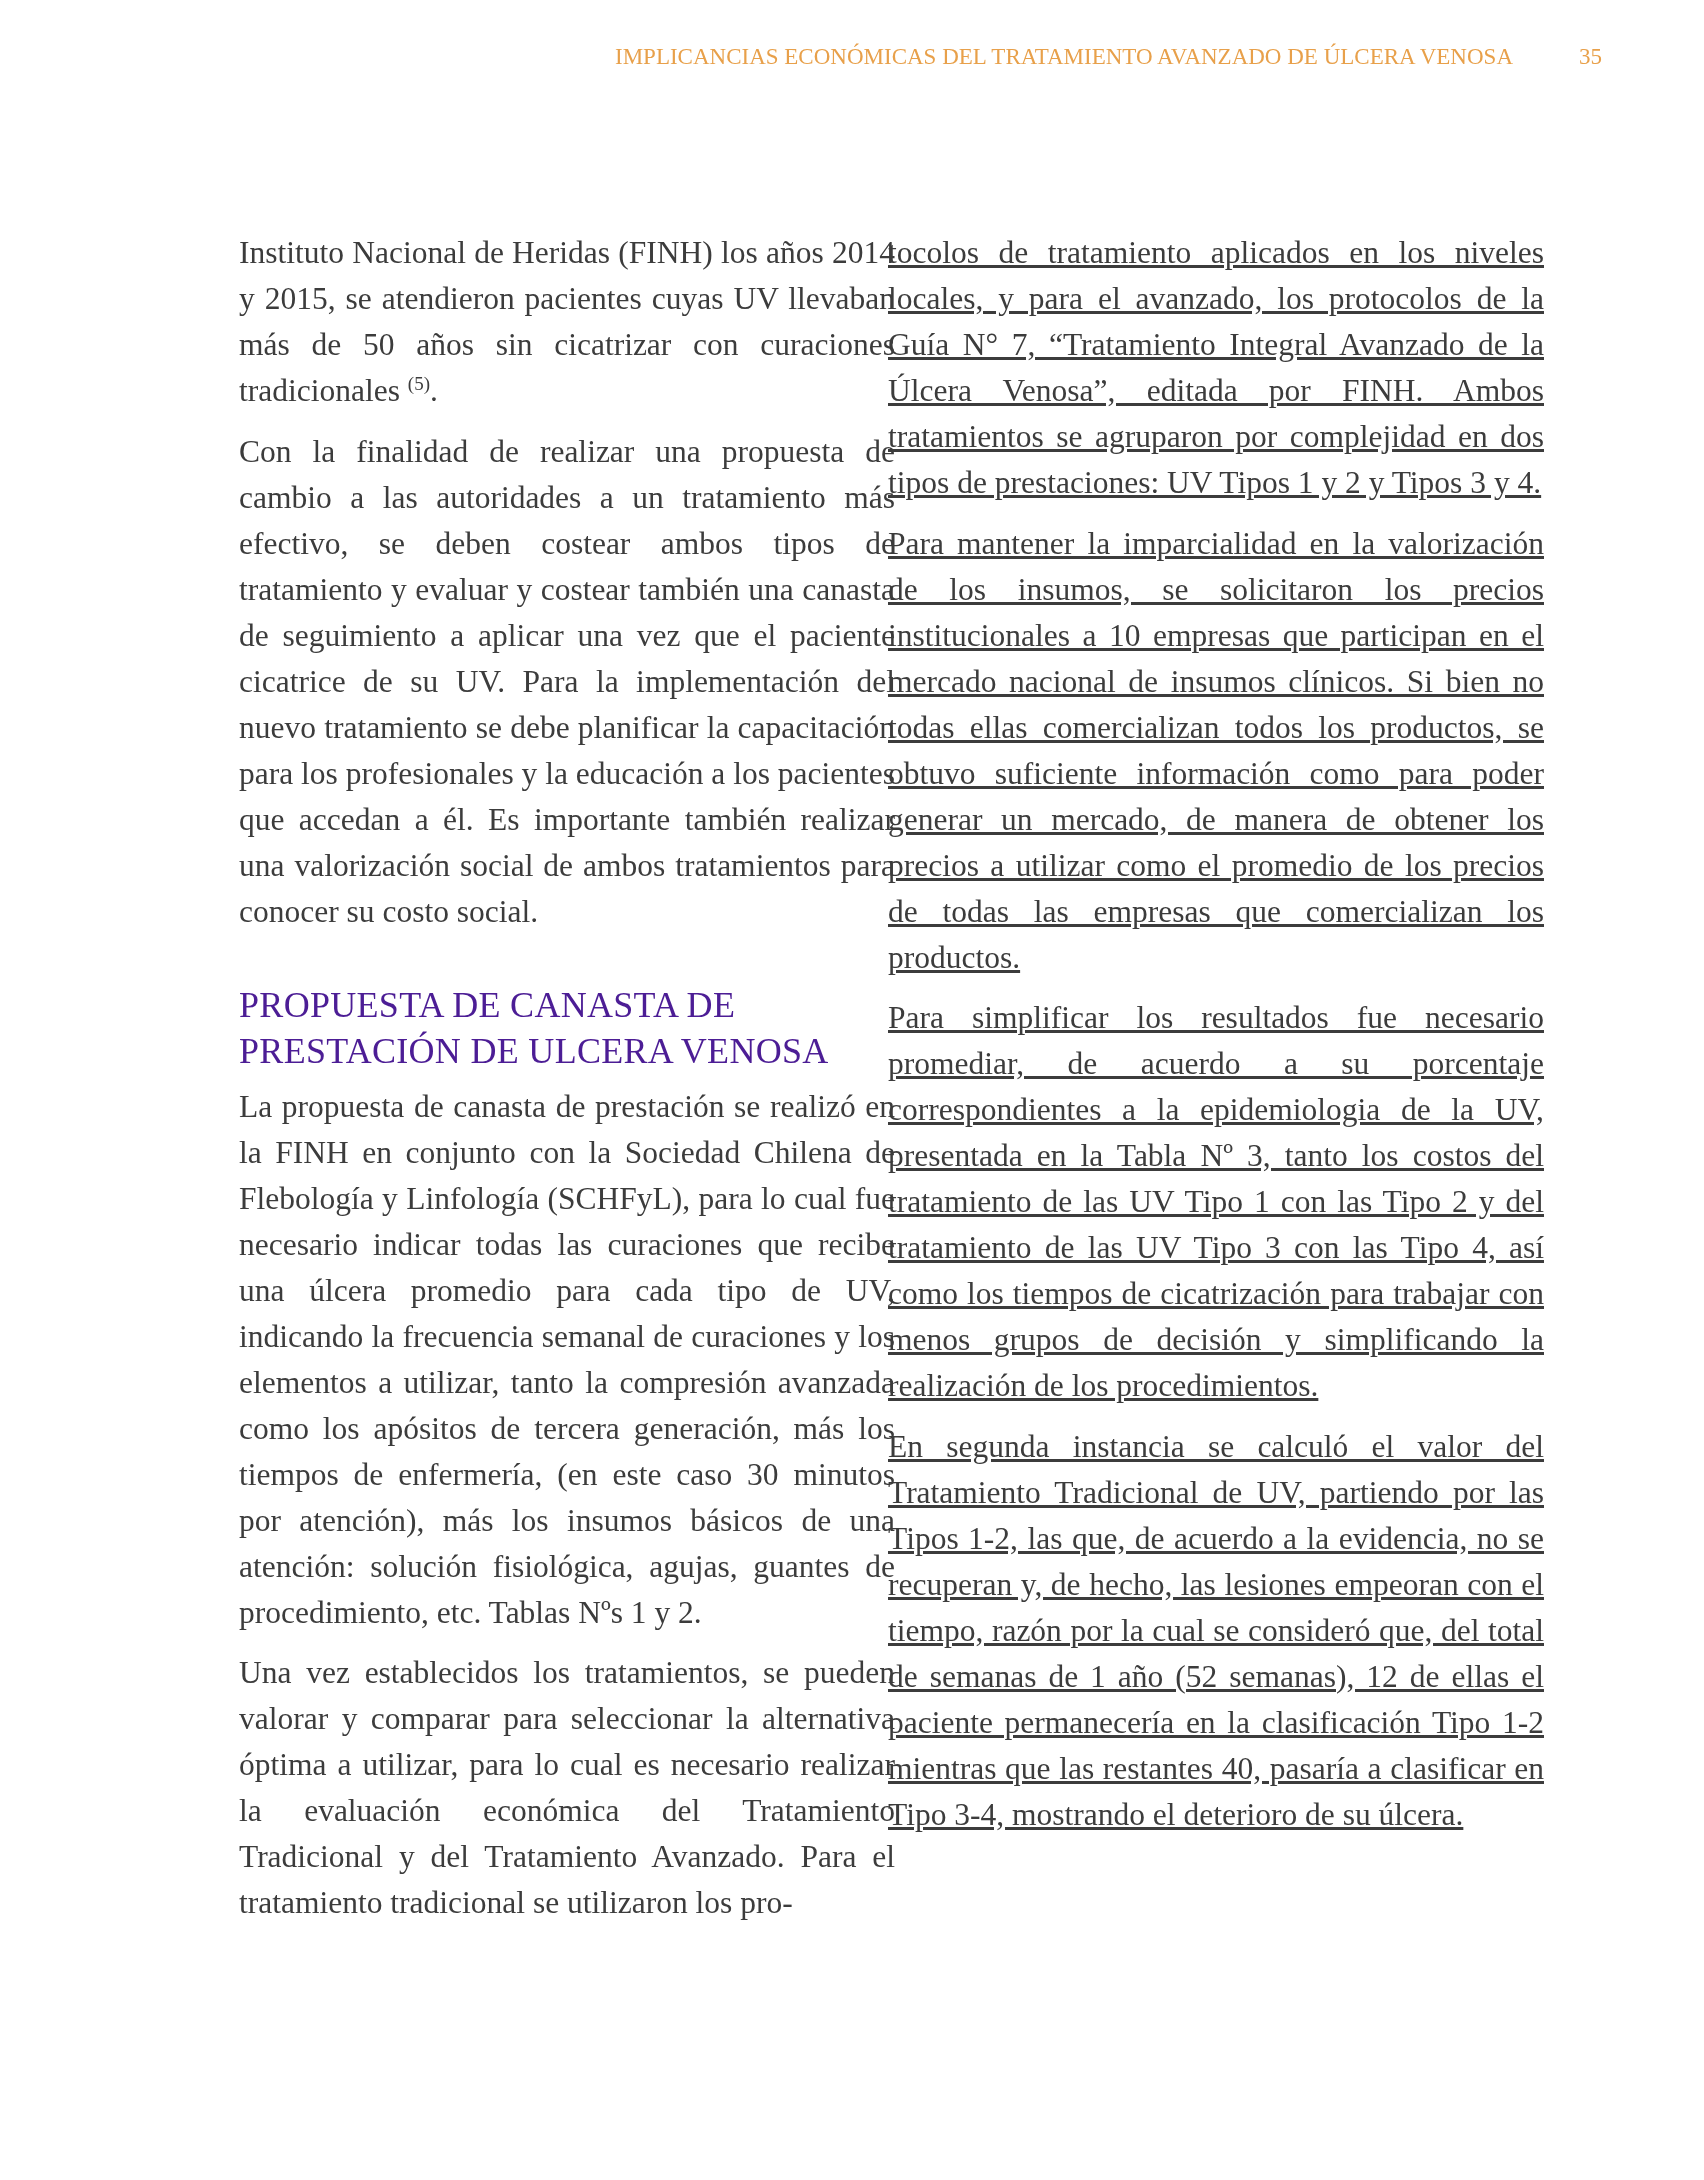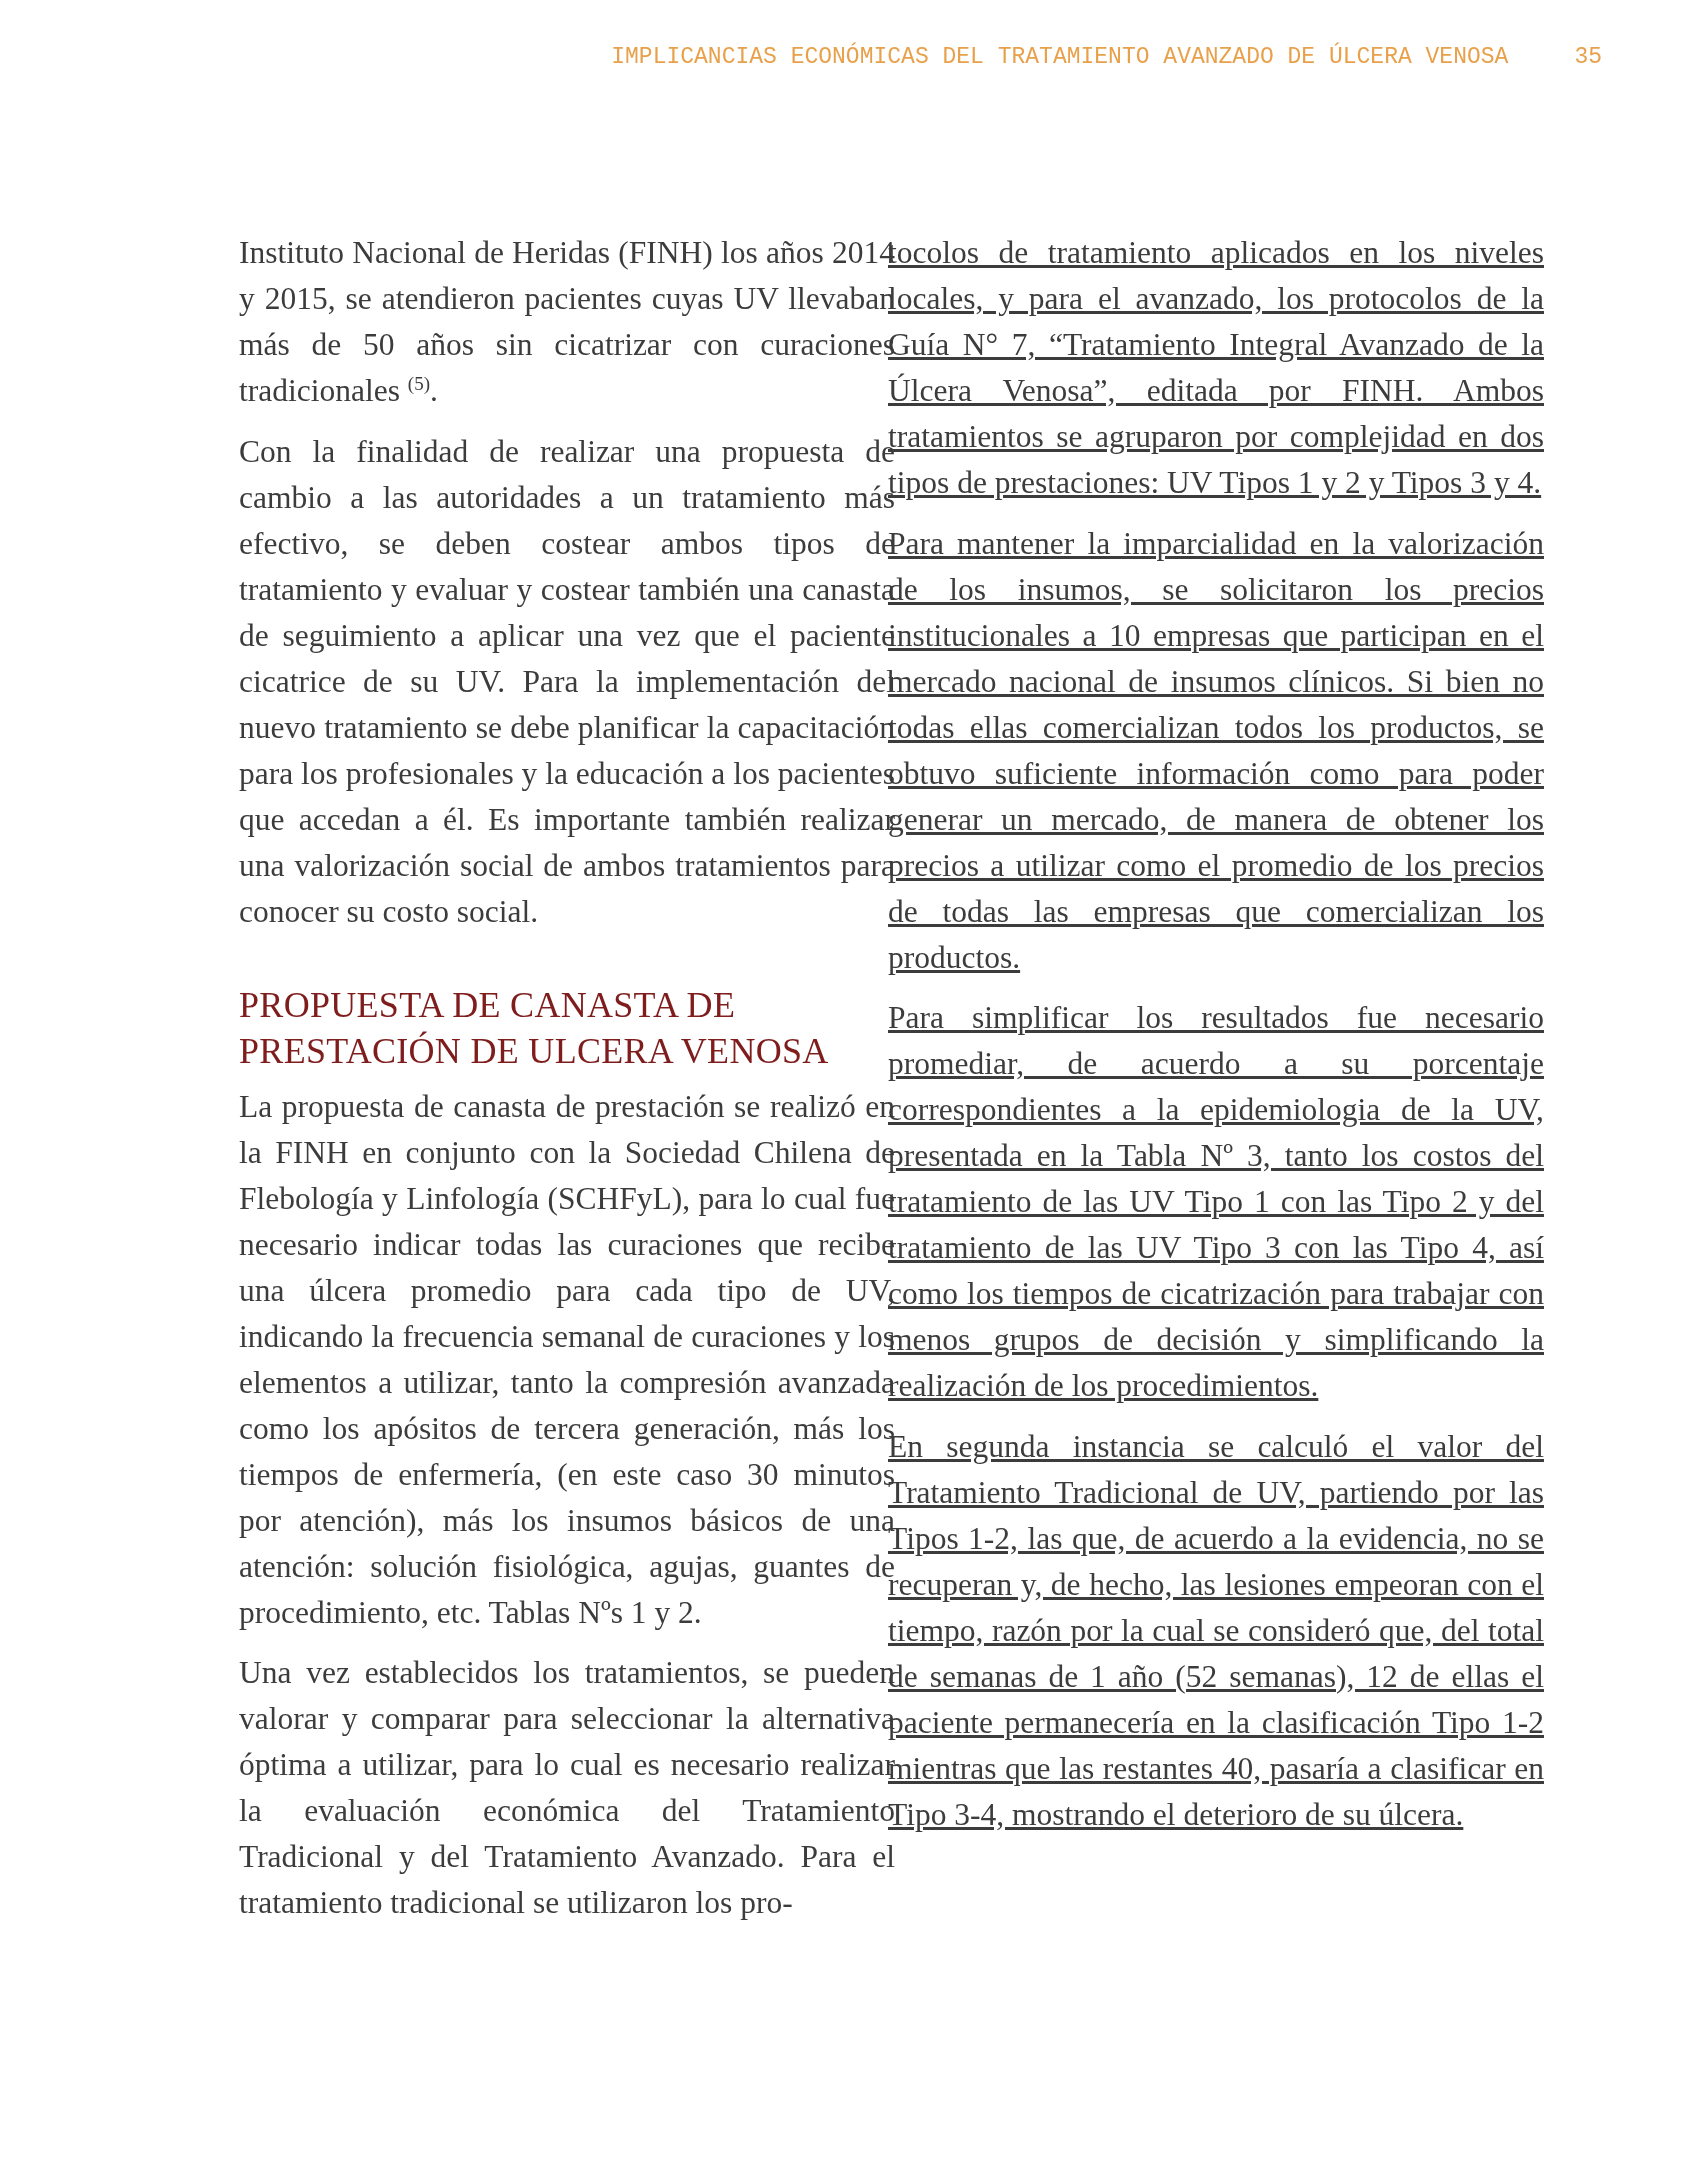--- a/index.html
+++ b/index.html
@@ -1,35 +1,35 @@
 <!DOCTYPE html>
 <html style="font-size:13.6px"><head>
 <meta charset="utf-8">
 <style>
   html, body { margin: 0; padding: 0; background: #ffffff; }
   body { width: 1704px; height: 2181px; position: relative; overflow: hidden; }
   .running-header {
     position: absolute; top: 44px; right: 102px;
-    font-family: Liberation Mono, monospace;
+    font-family: Liberation Serif, serif;
     font-size: 23px; color: #e8a04a; letter-spacing: 0px;
     display: flex; align-items: baseline;
   }
   .running-header .page-num { margin-left: 66px; }
   .column {
     position: absolute; top: 230px; width: 656px;
     font-family: "Liberation Serif", serif;
     font-size: 31.5px; line-height: 46px; color: #3c3c3c;
     text-align: justify; hyphens: manual;
   }
   .col-left { left: 239px; }
   .col-right { left: 888px; text-decoration: underline; }
   .column p { margin: 0 0 14.5px 0; }
   .column h2 {
     font-family: "Liberation Serif", serif; font-weight: normal;
-    font-size: 36px; line-height: 46px; color: #7f1d1d;
+    font-size: 36px; line-height: 46px; color: #4c1d95;
     margin: 47px 0 10.2px 0; text-align: left; letter-spacing: 0.3px;
   }
   sup { font-size: 19px; vertical-align: super; line-height: 0; }
 </style>
 </head>
 <body>
 
 <div class="running-header">
   <span>IMPLICANCIAS ECONÓMICAS DEL TRATAMIENTO AVANZADO DE ÚLCERA VENOSA</span>
   <span class="page-num">35</span>

